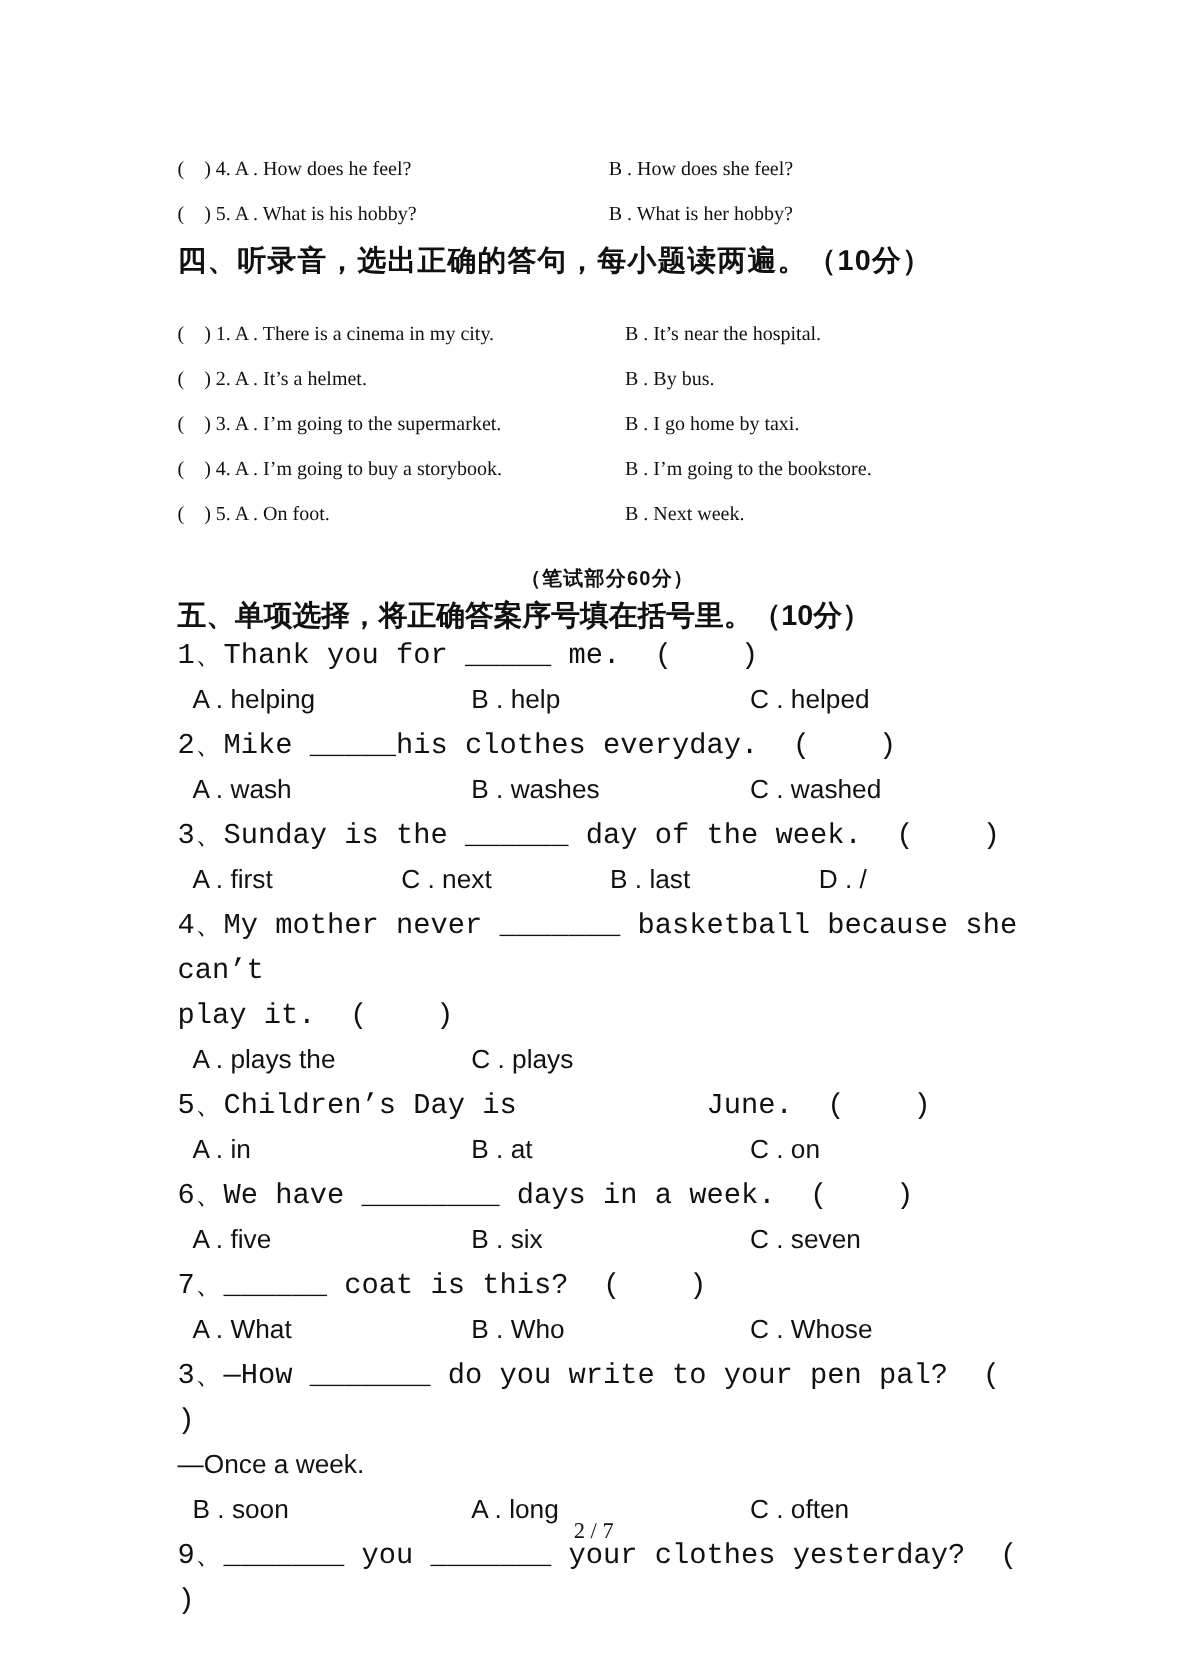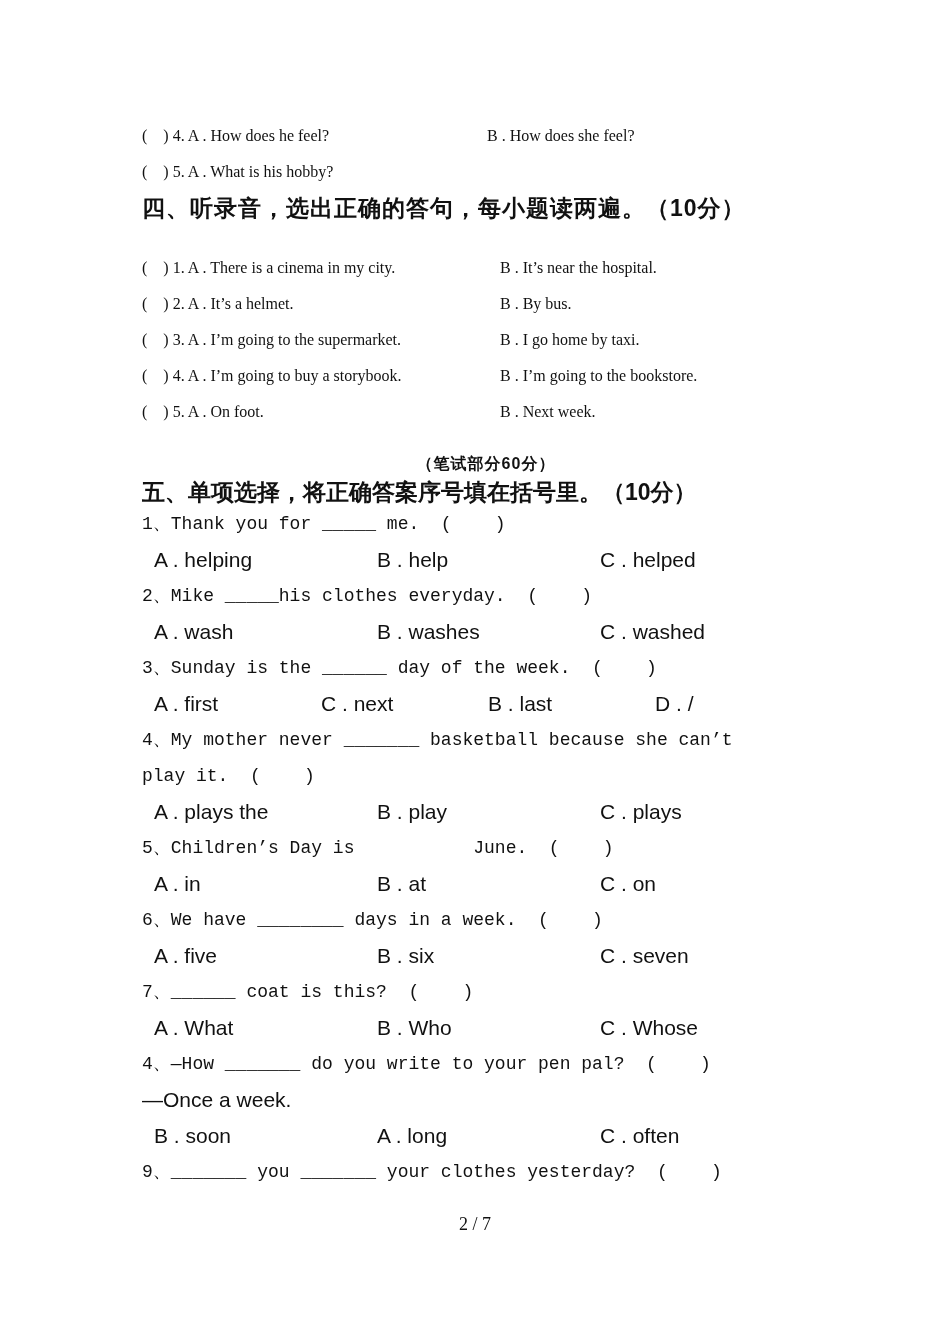--- a/index.html
+++ b/index.html
@@ -40,21 +40,21 @@
     line-height:28px;
     margin-top:20px;
     text-align:center;
     letter-spacing:1px;
   }
   .heading.h5 { line-height:28px; letter-spacing:0; }
 
   
   .q-line {
     font-family:"Liberation Mono", "DejaVu Sans Mono", monospace;
-    font-size:18px;
+    font-size:23px;
     line-height:36px;
     white-space:pre-wrap;
   }
 
   
   .opts {
     display:flex;
     font-family:"Liberation Sans", sans-serif;
     font-size:21px;
     line-height:36px;
@@ -87,20 +87,21 @@
 
 <div class="page">
   <div class="content">
 
     <div class="pair-row">
       <span class="colA">(    ) 4. A . How does he feel?</span>
       <span class="colB">B . How does she feel?</span>
     </div>
     <div class="pair-row">
       <span class="colA">(    ) 5. A . What is his hobby?</span>
+      <span class="colB">B . What is her hobby?</span>
     </div>
 
     <div class="heading">四、听录音，选出正确的答句，每小题读两遍。（10分）</div>
     <div class="listening-block">
       <div class="pair-row">
         <span class="colA">(    ) 1. A . There is a cinema in my city.</span>
         <span class="colB">B . It’s near the hospital.</span>
       </div>
       <div class="pair-row">
         <span class="colA">(    ) 2. A . It’s a helmet.</span>
@@ -149,21 +150,20 @@
         <span class="opt">B . last</span>
         <span class="opt">D . /</span>
       </div>
     </div>
 
     <div class="q">
       <div class="q-line">4、My mother never _______ basketball because she can’t</div>
       <div class="q-line">play it.  (    )</div>
       <div class="opts">
         <span class="opt">A . plays the</span>
-        <span class="opt">B . play</span>
         <span class="opt">C . plays</span>
       </div>
     </div>
 
     <div class="q">
       <div class="q-line">5、Children’s Day is           June.  (    )</div>
       <div class="opts">
         <span class="opt">A . in</span>
         <span class="opt">B . at</span>
         <span class="opt">C . on</span>
@@ -182,21 +182,21 @@
     <div class="q">
       <div class="q-line">7、______ coat is this?  (    )</div>
       <div class="opts">
         <span class="opt">A . What</span>
         <span class="opt">B . Who</span>
         <span class="opt">C . Whose</span>
       </div>
     </div>
 
     <div class="q">
-      <div class="q-line">4、—How _______ do you write to your pen pal?  (    )</div>
+      <div class="q-line">3、—How _______ do you write to your pen pal?  (    )</div>
       <div class="sans-line">—Once a week.</div>
       <div class="opts">
         <span class="opt">B . soon</span>
         <span class="opt">A . long</span>
         <span class="opt">C . often</span>
       </div>
     </div>
 
     <div class="q">
       <div class="q-line">9、_______ you _______ your clothes yesterday?  (    )</div>

